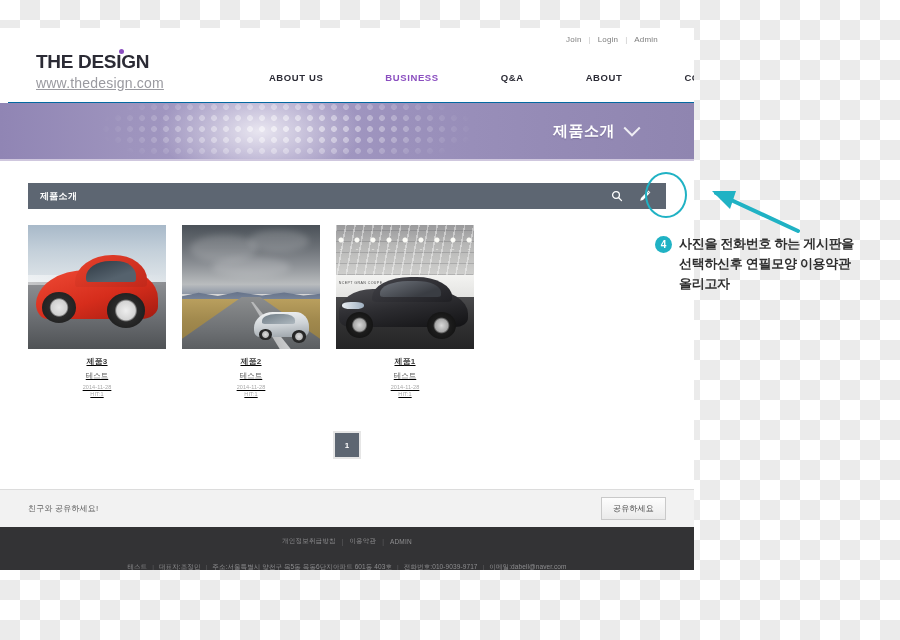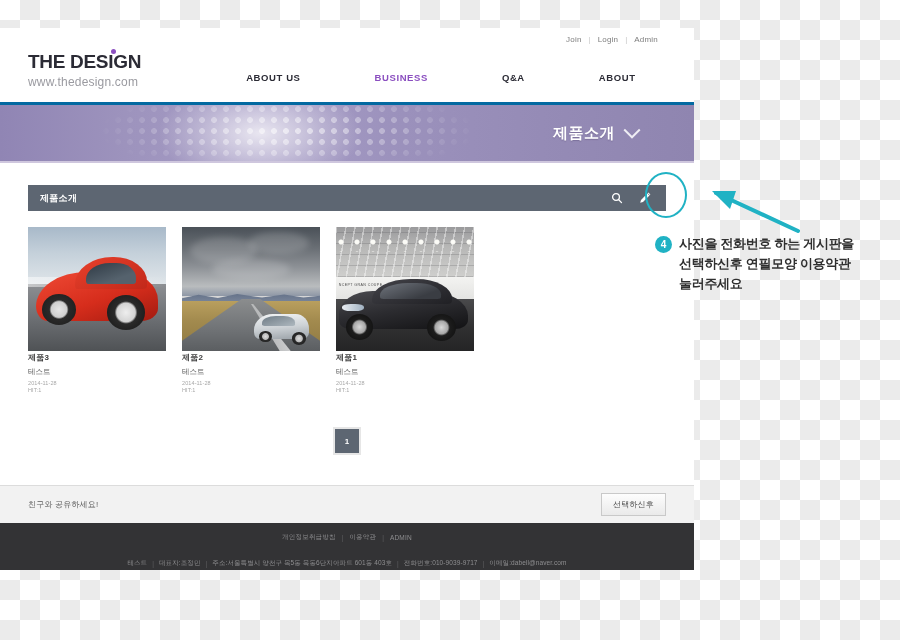--- a/index.html
+++ b/index.html
@@ -27,36 +27,37 @@
     padding-right:36px;box-sizing:border-box;
   }
   .utility a{
     font-size:8px;color:#7d7d7d;text-decoration:none;letter-spacing:.2px;
   }
   .utility .sep{font-size:8px;color:#c8c8c8;margin:0 7px;}
 
   
   .header{
     height:52px;display:flex;align-items:flex-start;position:relative;
-    border-bottom:3px solid #0369a1;
+    border-bottom:1px solid #0369a1;
+    margin-left:8px;
   }
   .logo-wrap{margin-left:28px;margin-top:2px;position:relative;}
   .logo-main{
     font-size:19px;font-weight:bold;color:#2b2b35;letter-spacing:-0.3px;
     line-height:20px;white-space:nowrap;
   }
   .logo-dot{
     position:absolute;width:5px;height:5px;border-radius:50%;
     background:#8b4fc0;left:83px;top:-3px;
   }
   .logo-sub{
-    font-size:12px;color:#9a9aa0;margin-top:3px;letter-spacing:.2px;
+    font-size:14px;color:#9a9aa0;margin-top:3px;letter-spacing:.2px;text-decoration:underline;
   }
   .nav{
-    display:flex;align-items:flex-start;gap:12px;margin-left:74px;margin-top:22px;
+    display:flex;align-items:flex-start;gap:0;margin-left:74px;margin-top:22px;
   }
   .nav a{
     font-size:9.5px;font-weight:bold;color:#2b2b35;text-decoration:none;
     letter-spacing:.6px;padding:0 31px;white-space:nowrap;
   }
   .nav a.active{color:#8b4fc0;}
 
   
   .hero{
     height:56px;position:relative;overflow:hidden;
@@ -107,21 +108,21 @@
     cursor:pointer;
   }
   .tool-btn svg{display:block;}
 
   
   .thumbs{display:flex;gap:16px;padding-top:16px;}
   .card{width:138px;}
   .thumb{
     width:138px;height:124px;overflow:hidden;position:relative;background:#d6d6d6;
   }
-  .card-meta{padding-top:1px;}
+  .card-meta{text-align:center;padding-top:7px;text-decoration:underline;}
   .card-title{font-size:8px;font-weight:bold;color:#3c3c3c;letter-spacing:.2px;}
   .card-sub{font-size:7.5px;color:#5a5a5a;margin-top:4px;}
   .card-date{font-size:5.5px;color:#a8a8a8;margin-top:3px;letter-spacing:.1px;}
   .card-hit{font-size:5.5px;color:#a8a8a8;margin-top:1px;letter-spacing:.1px;}
 
   
   .scene{position:absolute;inset:0;}
   
   .s1-sky{position:absolute;left:0;top:0;right:0;height:46%;
     background:linear-gradient(180deg,#a8b9c9 0%,#c4d0da 45%,#dfe5e9 100%);}
@@ -384,21 +385,21 @@
 
     </div>
 
     <div class="pager">
       <div class="page-num">1</div>
     </div>
   </div>
 
   <div class="share">
     <div class="share-label">친구와 공유하세요!</div>
-    <div class="share-btn">선택하신후</div>
+    <div class="share-btn">공유하세요</div>
   </div>
 
   <div class="footer">
     <div class="footer-links">
       <a>개인정보취급방침</a>
       <span class="sep">|</span>
       <a>이용약관</a>
       <span class="sep">|</span>
       <a>ADMIN</a>
     </div>
@@ -422,15 +423,15 @@
 <svg class="anno-arrow" width="110" height="50" viewBox="0 0 110 50">
   <path d="M108 46 L26 8" stroke="#20b2c4" stroke-width="4" stroke-linecap="round"></path>
   <path d="M22 6 L46 6 L40 24 Z" fill="#20b2c4"></path>
 </svg>
 
 <div class="anno-text">
   <div class="anno-badge">4</div>
   <div class="anno-body">
     <div>사진을 전화번호 하는 게시판을</div>
     <div>선택하신후 연필모양 이용약관</div>
-    <div>눌러주세요</div>
+    <div>올리고자</div>
   </div>
 </div>
 
 </body></html>

